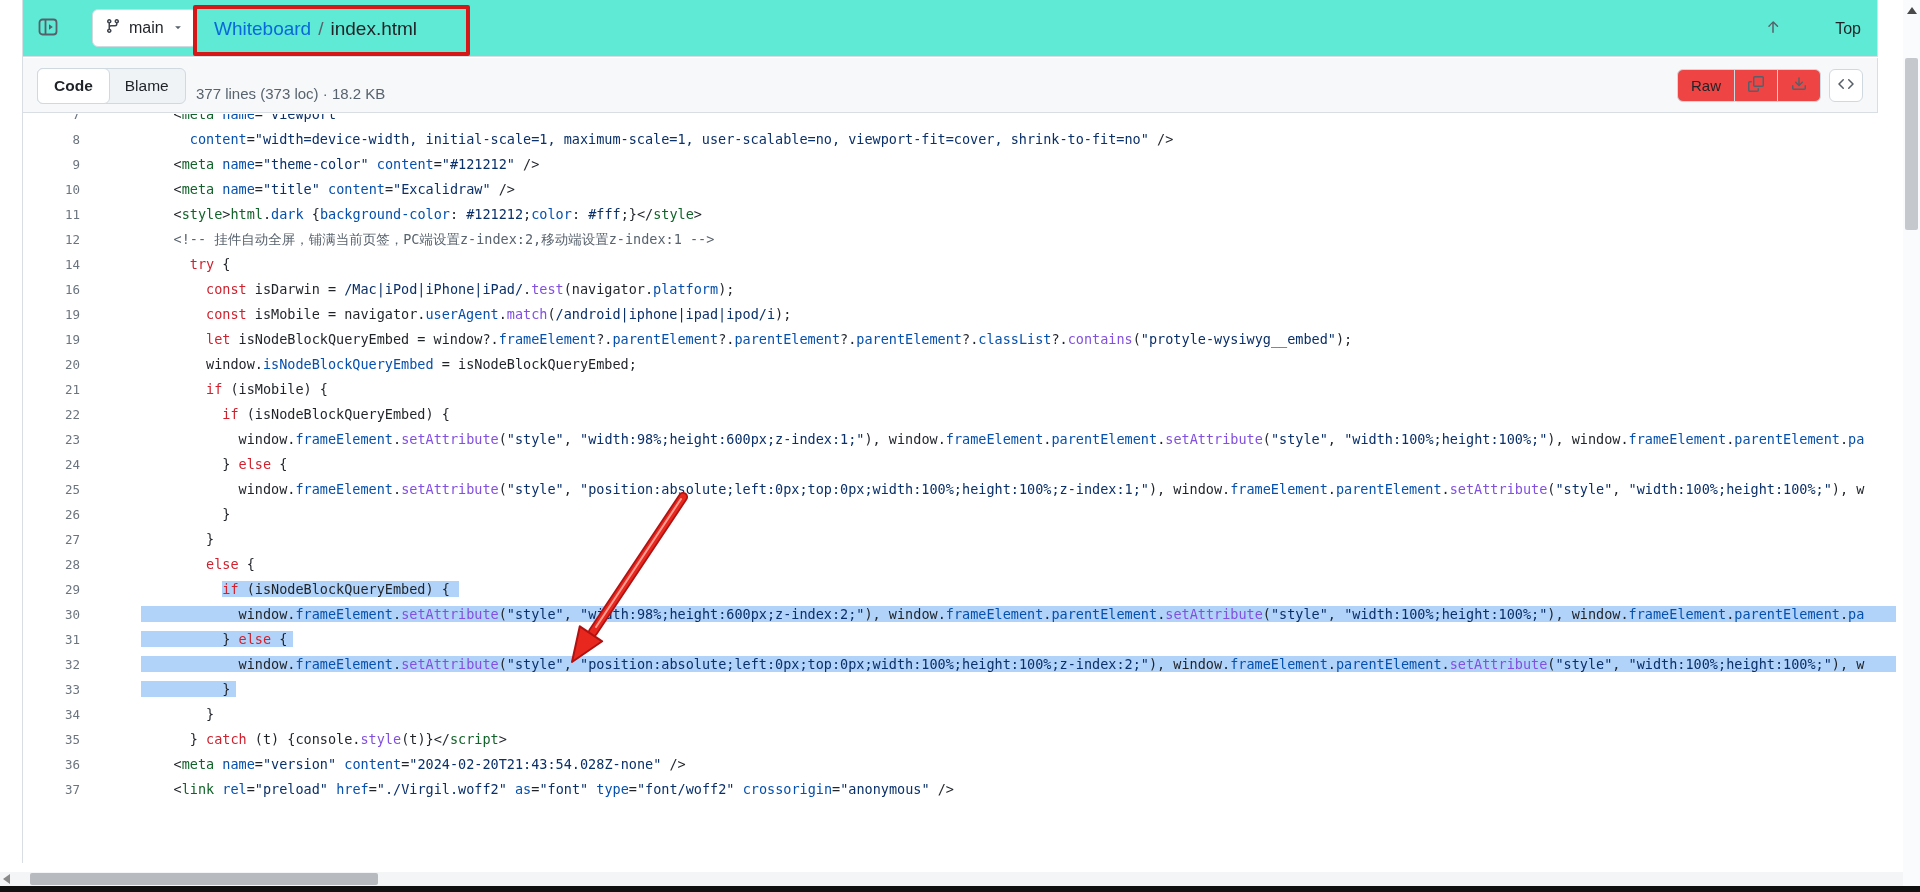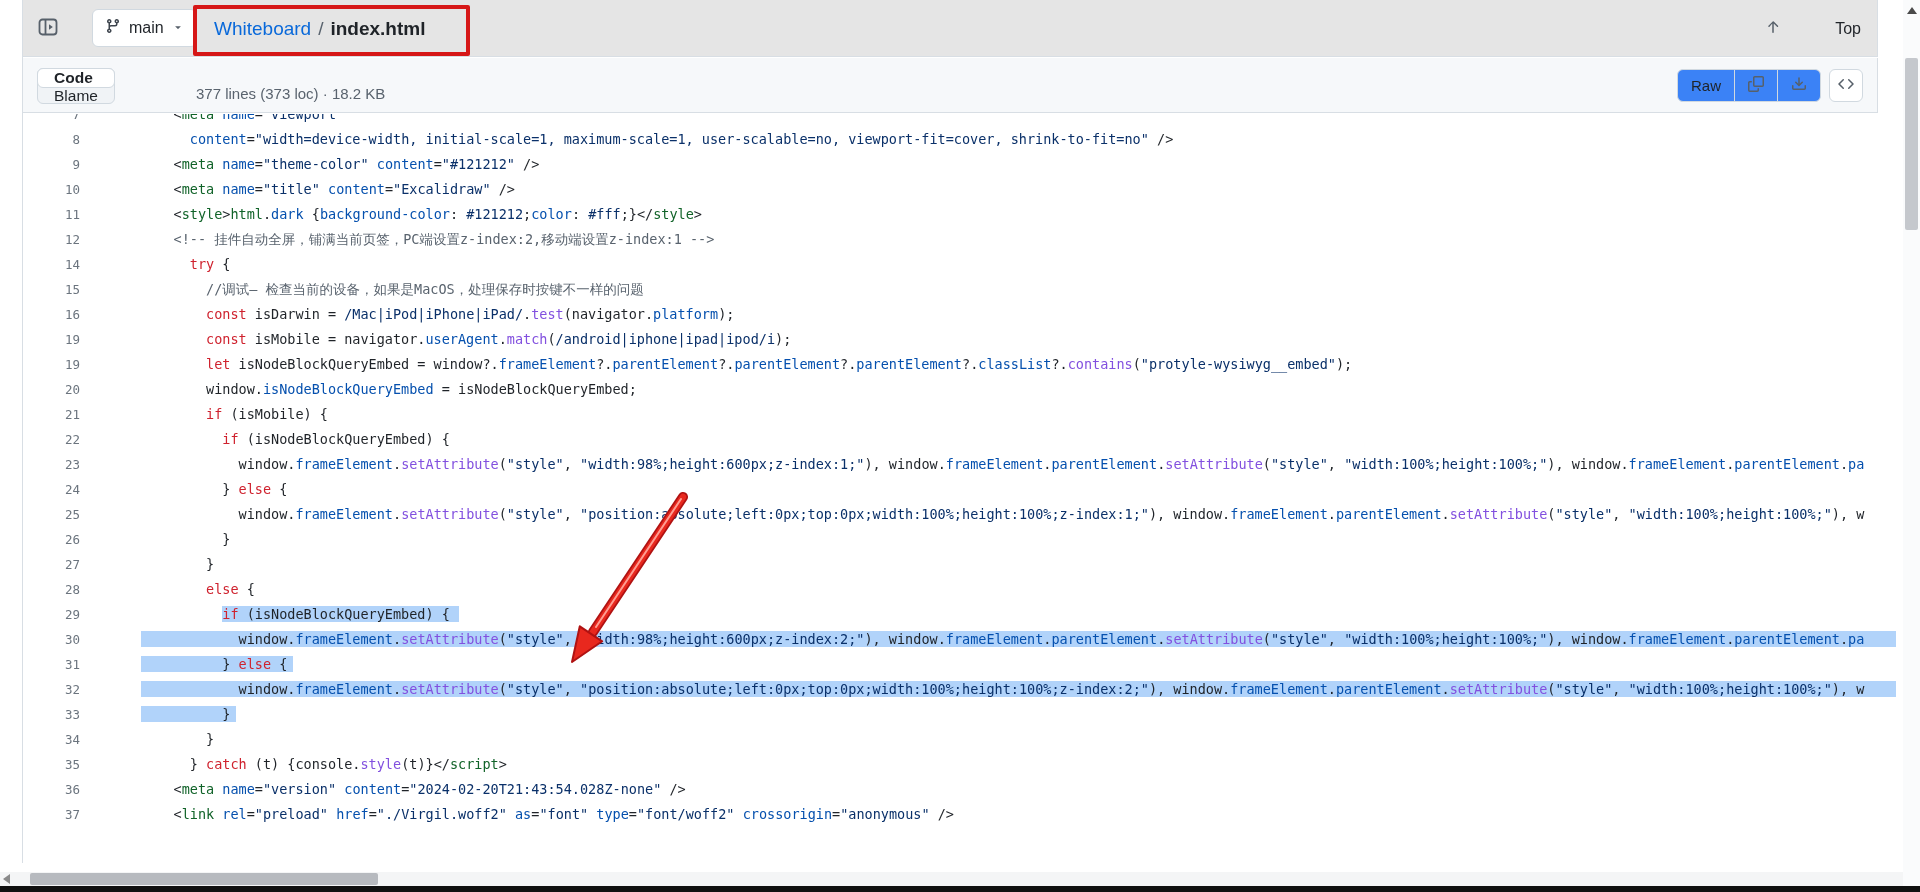--- a/index.html
+++ b/index.html
@@ -1,39 +1,39 @@
 <!DOCTYPE html>
 <html><head>
 <meta charset="utf-8">
 <style>
   html,body{margin:0;padding:0;}
   body{width:1920px;height:892px;position:relative;overflow:hidden;background:#ffffff;
        font-family:"Liberation Sans",sans-serif;color:#1f2328;}
   
   .left-gutter{position:absolute;left:0;top:0;width:23px;height:863px;background:#fff;border-right:1px solid #d8dee4;box-sizing:border-box;z-index:3;}
   
-  .topbar{position:absolute;left:23px;top:0;width:1855px;height:57px;background:#e5e5e5;border-bottom:1px solid #d8dee4;border-right:1px solid #d8dee4;box-sizing:border-box;z-index:2;}
+  .topbar{position:absolute;left:23px;top:0;width:1855px;height:57px;background:#5eead4;border-bottom:1px solid #d8dee4;border-right:1px solid #d8dee4;box-sizing:border-box;z-index:2;}
   .icon-btn{display:flex;align-items:center;justify-content:center;cursor:pointer;}
   .sidebar-toggle{position:absolute;left:11px;top:15px;width:28px;height:28px;border-radius:6px;}
   .branch-btn{position:absolute;left:69px;top:9px;height:38px;padding:0 12px;display:flex;align-items:center;gap:8px;
       background:#fff;border:1px solid #d1d9e0;border-radius:6px;box-sizing:border-box;cursor:pointer;}
   .branch-label{font-size:16px;font-weight:500;color:#1f2328;}
   .crumb{position:absolute;left:191px;top:0;height:57px;display:flex;align-items:center;font-size:19px;white-space:pre;}
   .crumb .repo{color:#0969da;cursor:pointer;}
   .crumb .sep{color:#59636e;padding:0 7px;}
-  .crumb .file{color:#1f2328;font-weight:700;}
+  .crumb .file{color:#1f2328;font-weight:400;}
   .top-link{position:absolute;right:16px;top:0;height:57px;display:flex;align-items:center;gap:6px;cursor:pointer;}
   .top-link span{font-size:16px;color:#1f2328;margin-left:48px;}
   
   .toolbar{position:absolute;left:23px;top:58px;width:1855px;height:55px;background:#f6f8fa;border-bottom:1px solid #d8dee4;border-right:1px solid #d8dee4;box-sizing:border-box;z-index:2;}
-  .seg-tabs{position:absolute;left:14px;top:10px;height:36px;display:flex;border:1px solid #d1d9e0;border-radius:6px;box-sizing:border-box;background:#f0f3f6;flex-direction:column;}
+  .seg-tabs{position:absolute;left:14px;top:10px;height:36px;display:flex;border:1px solid #d1d9e0;border-radius:6px;box-sizing:border-box;background:#f0f3f6;}
   .seg-tab{padding:0 16px;display:flex;align-items:center;font-size:15.5px;color:#1f2328;cursor:pointer;}
   .seg-tab.active{background:#fff;border:1px solid #d1d9e0;border-radius:6px;margin:-1px;font-weight:600;}
   .file-meta{position:absolute;left:173px;top:0;height:71px;display:flex;align-items:center;font-size:15px;color:#59636e;}
-  .btn-group{position:absolute;right:56px;top:11px;height:33px;display:flex;border:1px solid #d1d9e0;border-radius:6px;background:#3b82f6;box-sizing:border-box;overflow:hidden;}
+  .btn-group{position:absolute;right:56px;top:11px;height:33px;display:flex;border:1px solid #d1d9e0;border-radius:6px;background:#ef4444;box-sizing:border-box;overflow:hidden;}
   .btn-seg{display:flex;align-items:center;justify-content:center;padding:0 13px;cursor:pointer;border-left:1px solid #d1d9e0;}
   .btn-seg:first-child{border-left:none;}
   .btn-seg .lbl{font-size:15px;font-weight:500;color:#1f2328;}
   .sym-btn{position:absolute;right:14px;top:11px;width:34px;height:33px;border:1px solid #d1d9e0;border-radius:6px;background:#fff;box-sizing:border-box;}
   
   .code{position:absolute;left:23px;top:114px;width:1873px;height:758px;overflow:hidden;background:#fff;z-index:1;
         font-family:"DejaVu Sans Mono","Liberation Mono",monospace;font-size:13.5px;}
   .code-inner{margin-top:-12px;}
   .row{display:flex;height:25px;line-height:25px;white-space:pre;}
   .ln{flex:none;width:57px;text-align:right;color:#6b747e;font-size:12.5px;cursor:pointer;}
@@ -137,21 +137,20 @@
 
 <div class="code">
   <div class="code-inner">
       <div class="row"><span class="ln">7</span><span class="lc">    <span class="sg-p">&lt;</span><span class="sg-t">meta</span><span class="sg-p"> </span><span class="sg-b">name</span><span class="sg-p">=</span><span class="sg-s">"viewport"</span></span></div>
       <div class="row"><span class="ln">8</span><span class="lc">      <span class="sg-b">content</span><span class="sg-p">=</span><span class="sg-s">"width=device-width, initial-scale=1, maximum-scale=1, user-scalable=no, viewport-fit=cover, shrink-to-fit=no"</span><span class="sg-p"> /&gt;</span></span></div>
       <div class="row"><span class="ln">9</span><span class="lc">    <span class="sg-p">&lt;</span><span class="sg-t">meta</span><span class="sg-p"> </span><span class="sg-b">name</span><span class="sg-p">=</span><span class="sg-s">"theme-color"</span><span class="sg-p"> </span><span class="sg-b">content</span><span class="sg-p">=</span><span class="sg-s">"#121212"</span><span class="sg-p"> /&gt;</span></span></div>
       <div class="row"><span class="ln">10</span><span class="lc">    <span class="sg-p">&lt;</span><span class="sg-t">meta</span><span class="sg-p"> </span><span class="sg-b">name</span><span class="sg-p">=</span><span class="sg-s">"title"</span><span class="sg-p"> </span><span class="sg-b">content</span><span class="sg-p">=</span><span class="sg-s">"Excalidraw"</span><span class="sg-p"> /&gt;</span></span></div>
       <div class="row"><span class="ln">11</span><span class="lc">    <span class="sg-p">&lt;</span><span class="sg-t">style</span><span class="sg-p">&gt;</span><span class="sg-t">html</span><span class="sg-p">.</span><span class="sg-b">dark</span><span class="sg-p"> {</span><span class="sg-b">background-color</span><span class="sg-p">: </span><span class="sg-s">#121212</span><span class="sg-p">;</span><span class="sg-b">color</span><span class="sg-p">: </span><span class="sg-s">#fff</span><span class="sg-p">;}&lt;/</span><span class="sg-t">style</span><span class="sg-p">&gt;</span></span></div>
       <div class="row"><span class="ln">12</span><span class="lc">    <span class="sg-c">&lt;!-- 挂件自动全屏，铺满当前页签，PC端设置z-index:2,移动端设置z-index:1 --&gt;</span></span></div>
       <div class="row"><span class="ln">14</span><span class="lc">      <span class="sg-k">try</span><span class="sg-p"> {</span></span></div>
-      <div class="row"><span class="ln">15</span><span class="lc">        <span class="sg-c">//调试— 检查当前的设备，如果是MacOS，处理保存时按键不一样的问题</span></span></div>
       <div class="row"><span class="ln">16</span><span class="lc">        <span class="sg-k">const</span><span class="sg-p"> isDarwin = </span><span class="sg-s">/Mac|iPod|iPhone|iPad/</span><span class="sg-p">.</span><span class="sg-f">test</span><span class="sg-p">(navigator.</span><span class="sg-b">platform</span><span class="sg-p">);</span></span></div>
       <div class="row"><span class="ln">19</span><span class="lc">        <span class="sg-k">const</span><span class="sg-p"> isMobile = navigator.</span><span class="sg-b">userAgent</span><span class="sg-p">.</span><span class="sg-f">match</span><span class="sg-p">(</span><span class="sg-s">/android|iphone|ipad|ipod/i</span><span class="sg-p">);</span></span></div>
       <div class="row"><span class="ln">19</span><span class="lc">        <span class="sg-k">let</span><span class="sg-p"> isNodeBlockQueryEmbed = window?.</span><span class="sg-b">frameElement</span><span class="sg-p">?.</span><span class="sg-b">parentElement</span><span class="sg-p">?.</span><span class="sg-b">parentElement</span><span class="sg-p">?.</span><span class="sg-b">parentElement</span><span class="sg-p">?.</span><span class="sg-b">classList</span><span class="sg-p">?.</span><span class="sg-f">contains</span><span class="sg-p">(</span><span class="sg-s">"protyle-wysiwyg__embed"</span><span class="sg-p">);</span></span></div>
       <div class="row"><span class="ln">20</span><span class="lc">        <span class="sg-p">window.</span><span class="sg-b">isNodeBlockQueryEmbed</span><span class="sg-p"> = isNodeBlockQueryEmbed;</span></span></div>
       <div class="row"><span class="ln">21</span><span class="lc">        <span class="sg-k">if</span><span class="sg-p"> (isMobile) {</span></span></div>
       <div class="row"><span class="ln">22</span><span class="lc">          <span class="sg-k">if</span><span class="sg-p"> (isNodeBlockQueryEmbed) {</span></span></div>
       <div class="row"><span class="ln">23</span><span class="lc">            <span class="sg-p">window.</span><span class="sg-b">frameElement</span><span class="sg-p">.</span><span class="sg-f">setAttribute</span><span class="sg-p">(</span><span class="sg-s">"style"</span><span class="sg-p">, </span><span class="sg-s">"width:98%;height:600px;z-index:1;"</span><span class="sg-p">), window.</span><span class="sg-b">frameElement</span><span class="sg-p">.</span><span class="sg-b">parentElement</span><span class="sg-p">.</span><span class="sg-f">setAttribute</span><span class="sg-p">(</span><span class="sg-s">"style"</span><span class="sg-p">, </span><span class="sg-s">"width:100%;height:100%;"</span><span class="sg-p">), window.</span><span class="sg-b">frameElement</span><span class="sg-p">.</span><span class="sg-b">parentElement</span><span class="sg-p">.</span><span class="sg-b">pa</span></span></div>
       <div class="row"><span class="ln">24</span><span class="lc">          <span class="sg-p">} </span><span class="sg-k">else</span><span class="sg-p"> {</span></span></div>
       <div class="row"><span class="ln">25</span><span class="lc">            <span class="sg-p">window.</span><span class="sg-b">frameElement</span><span class="sg-p">.</span><span class="sg-f">setAttribute</span><span class="sg-p">(</span><span class="sg-s">"style"</span><span class="sg-p">, </span><span class="sg-s">"position:absolute;left:0px;top:0px;width:100%;height:100%;z-index:1;"</span><span class="sg-p">), window.</span><span class="sg-b">frameElement</span><span class="sg-p">.</span><span class="sg-b">parentElement</span><span class="sg-p">.</span><span class="sg-f">setAttribute</span><span class="sg-p">(</span><span class="sg-s">"style"</span><span class="sg-p">, </span><span class="sg-s">"width:100%;height:100%;"</span><span class="sg-p">), w</span></span></div>
       <div class="row"><span class="ln">26</span><span class="lc">          <span class="sg-p">}</span></span></div>

